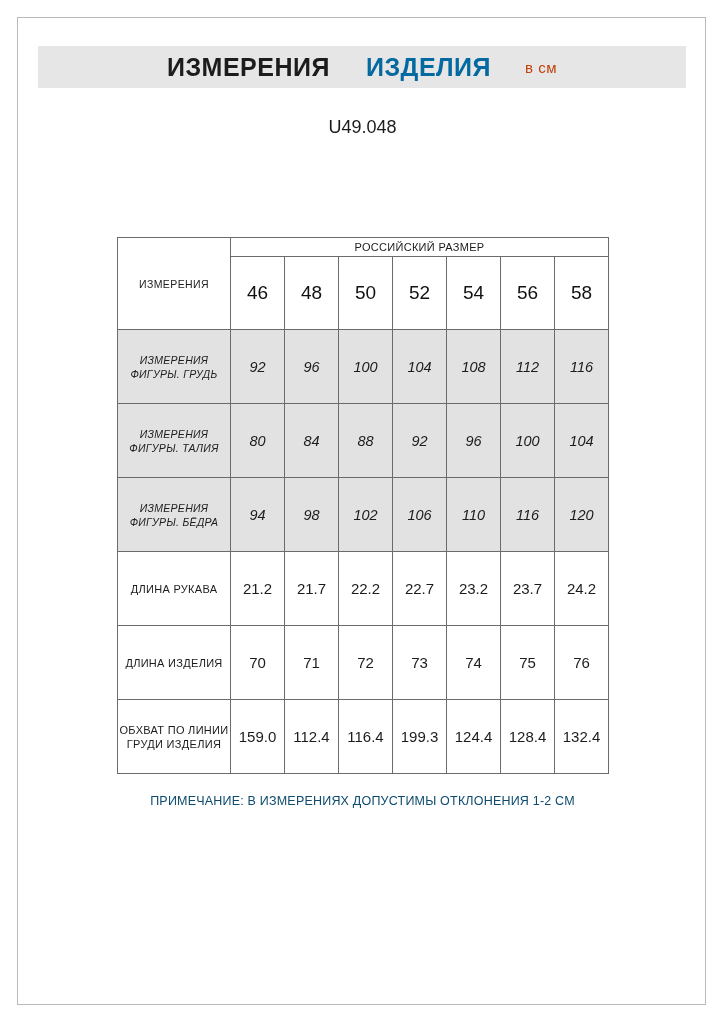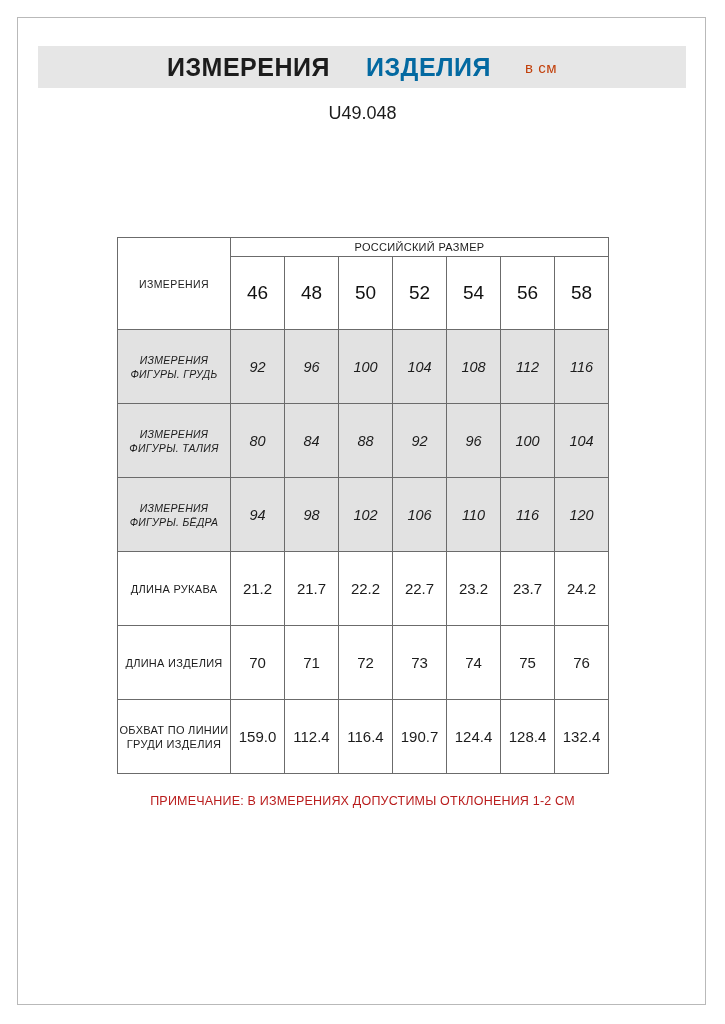--- a/index.html
+++ b/index.html
@@ -50,21 +50,21 @@
   }
   .header-band .t3 {
     font-size: 15px;
     color: #c2410c;
     margin-left: 34px;
     letter-spacing: 0.5px;
   }
   .article {
     position: absolute;
     left: 0;
-    top: 85px;
+    top: 99px;
     width: 689px;
     text-align: center;
     font-size: 18px;
     color: #1c1c1c;
   }
   .subtitle {
     position: absolute;
     left: 95px;
     top: 112px;
     width: 500px;
@@ -140,21 +140,21 @@
   }
 
   .note {
     position: absolute;
     left: 0;
     top: 776px;
     width: 689px;
     text-align: center;
     font-size: 12.5px;
     letter-spacing: 0.2px;
-    color: #b91c1c;
+    color: #0c4a6e;
   }
 </style>
 </head>
 <body>
 
 <div class="page">
 
   <div class="header-band">
     <span class="t1">ИЗМЕРЕНИЯ</span>
     <span class="t2">ИЗДЕЛИЯ</span>
@@ -239,21 +239,21 @@
         <td class="row-val-pl">73</td>
         <td class="row-val-pl">74</td>
         <td class="row-val-pl">75</td>
         <td class="row-val-pl">76</td>
       </tr>
       <tr>
         <td class="r-body row-label-pl">ОБХВАТ ПО ЛИНИИ ГРУДИ ИЗДЕЛИЯ</td>
         <td class="row-val-pl">159.0</td>
         <td class="row-val-pl">112.4</td>
         <td class="row-val-pl">116.4</td>
-        <td class="row-val-pl">190.7</td>
+        <td class="row-val-pl">199.3</td>
         <td class="row-val-pl">124.4</td>
         <td class="row-val-pl">128.4</td>
         <td class="row-val-pl">132.4</td>
       </tr>
     </tbody>
   </table>
 
   <div class="note">ПРИМЕЧАНИЕ: В ИЗМЕРЕНИЯХ ДОПУСТИМЫ ОТКЛОНЕНИЯ 1-2 СМ</div>
 
 </div>

